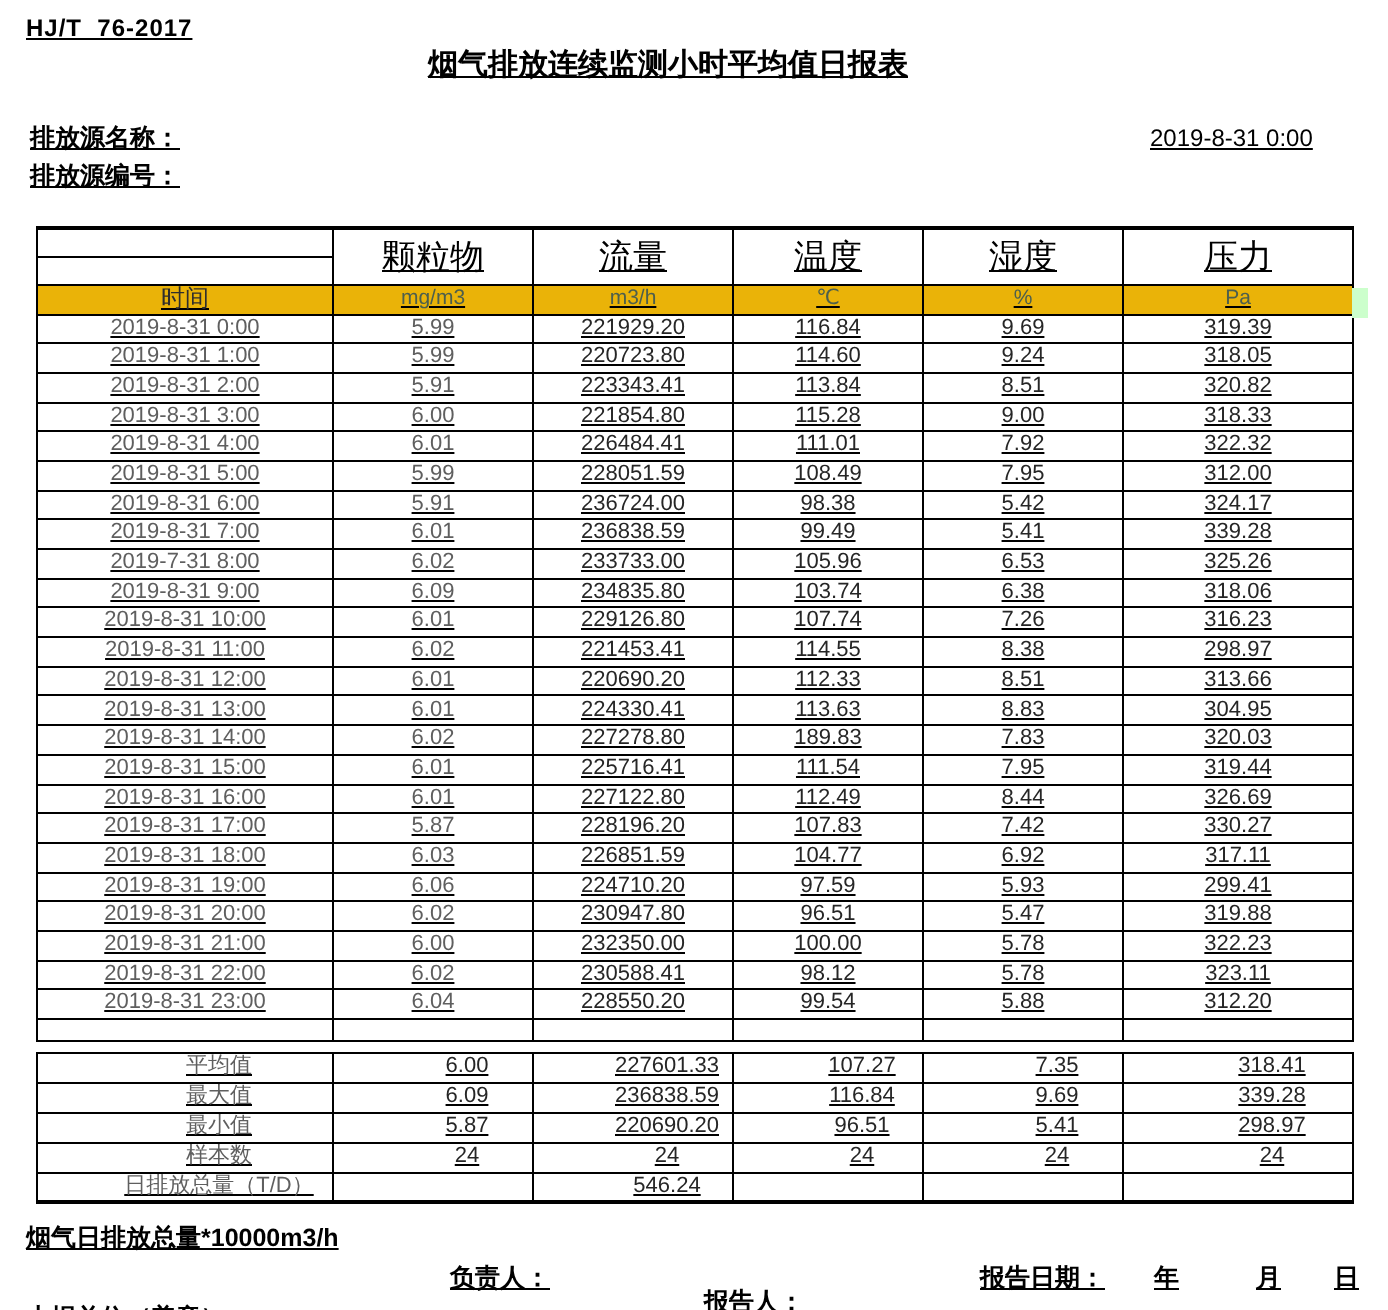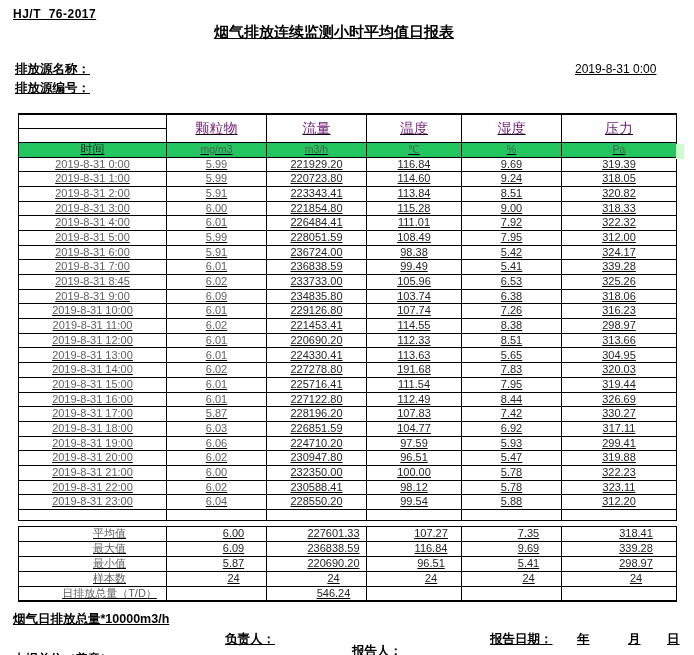--- a/index.html
+++ b/index.html
@@ -14,23 +14,23 @@
   .src-code{left:15px;top:80px;font-size:12.5px;font-weight:bold;}
   .report-dt{left:575px;top:62px;font-size:12px;}
   .tbl-wrap{left:18px;top:113px;}
   table{border-collapse:collapse;table-layout:fixed;width:658px;}
   td,th{
     border:1px solid #000;padding:0;margin:0;height:13.7px;line-height:1.05;
     font-size:11px;font-weight:normal;text-align:center;vertical-align:middle;
     overflow:hidden;white-space:nowrap;
   }
   tr.hdr-top td, tr.hdr-top th{border-top:2.5px solid #000;}
-  tr.hdr-top th{font-size:14px;color:#701a75;margin-left:26px;}
+  tr.hdr-top th{font-size:17px;color:#000000;margin-left:26px;}
   tr.hdr-top td, tr.hdr-mid td{height:13px;}
-  tr.units-row td{background:#22c55e;height:13.5px;color:#4d5f4d;font-size:10.5px;}
+  tr.units-row td{background:#eab308;height:13.5px;color:#4d5f4d;font-size:10.5px;}
   tr.units-row td.time-hdr{color:#2e2e2e;font-size:12px;}
   tr.data-row td{color:#262626;}
   tr.data-row td:nth-child(1),tr.data-row td:nth-child(2){color:#5f5f5f;}
   tr.spacer-bordered td{height:10px;}
   tr.spacer-gap td{border:none;height:5px;background:#fff;}
   tr.summary-row td{color:#262626;height:13.9px;padding-left:34px;}
   tr.summary-row td:first-child{color:#5f5f5f;}
   tr.total-row td{border-bottom:2px solid #000;margin-top:40px;}
   .green-stub{left:676px;top:143.5px;width:8px;height:15px;background:#ccffcc;}
   .foot-note{left:13px;top:611px;font-size:12.5px;font-weight:bold;}
@@ -137,21 +137,21 @@
   </tr>
         <tr class="data-row">
     <td>2019-8-31  7:00</td>
     <td>6.01</td>
     <td>236838.59</td>
     <td>99.49</td>
     <td>5.41</td>
     <td>339.28</td>
   </tr>
         <tr class="data-row">
-    <td>2019-8-31  8:45</td>
+    <td>2019-7-31  8:00</td>
     <td>6.02</td>
     <td>233733.00</td>
     <td>105.96</td>
     <td>6.53</td>
     <td>325.26</td>
   </tr>
         <tr class="data-row">
     <td>2019-8-31  9:00</td>
     <td>6.09</td>
     <td>234835.80</td>
@@ -181,28 +181,28 @@
     <td>220690.20</td>
     <td>112.33</td>
     <td>8.51</td>
     <td>313.66</td>
   </tr>
         <tr class="data-row">
     <td>2019-8-31 13:00</td>
     <td>6.01</td>
     <td>224330.41</td>
     <td>113.63</td>
-    <td>5.65</td>
+    <td>8.83</td>
     <td>304.95</td>
   </tr>
         <tr class="data-row">
     <td>2019-8-31 14:00</td>
     <td>6.02</td>
     <td>227278.80</td>
-    <td>191.68</td>
+    <td>189.83</td>
     <td>7.83</td>
     <td>320.03</td>
   </tr>
         <tr class="data-row">
     <td>2019-8-31 15:00</td>
     <td>6.01</td>
     <td>225716.41</td>
     <td>111.54</td>
     <td>7.95</td>
     <td>319.44</td>

